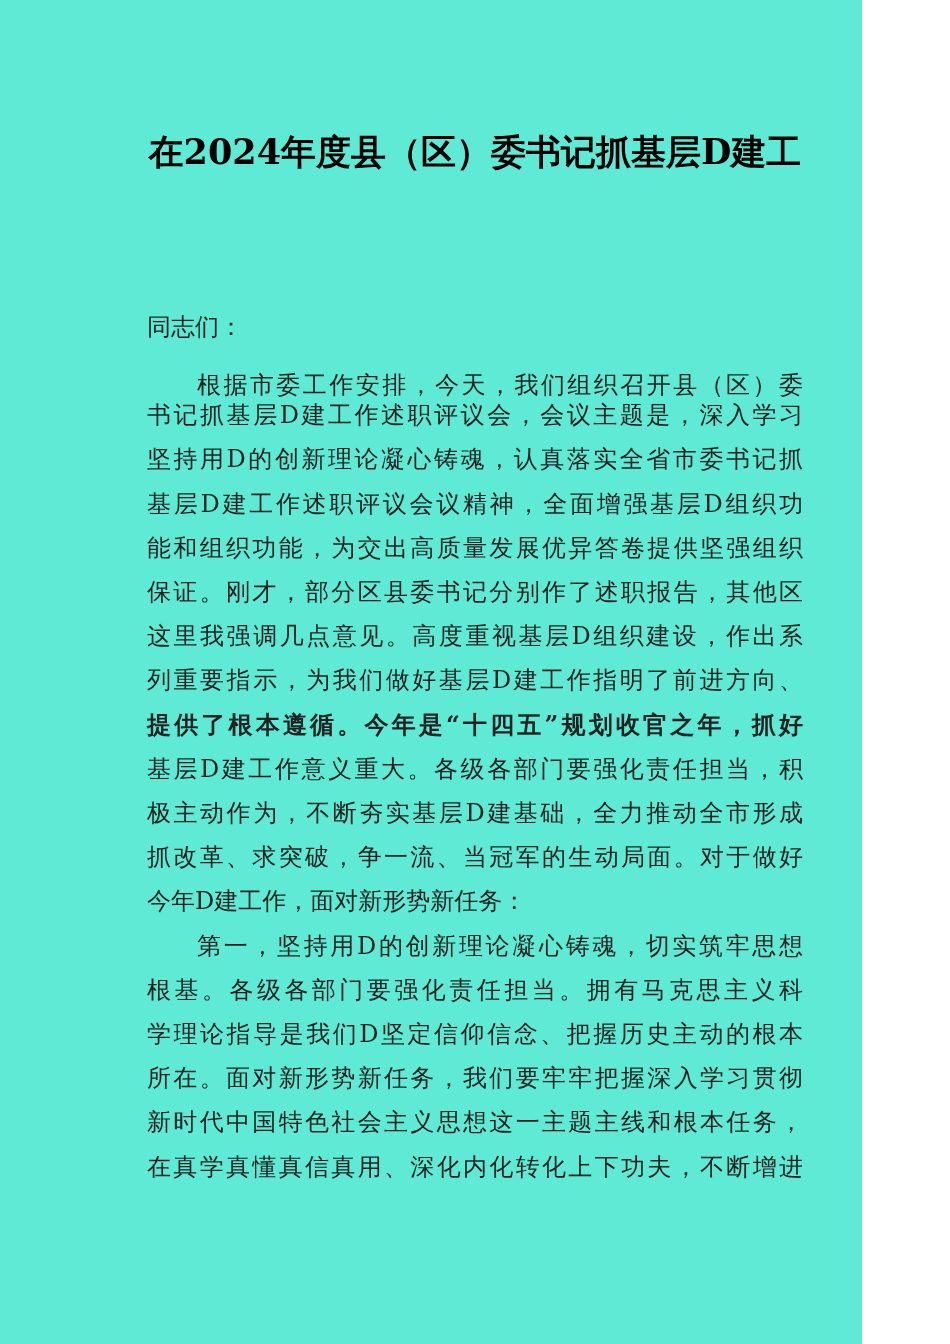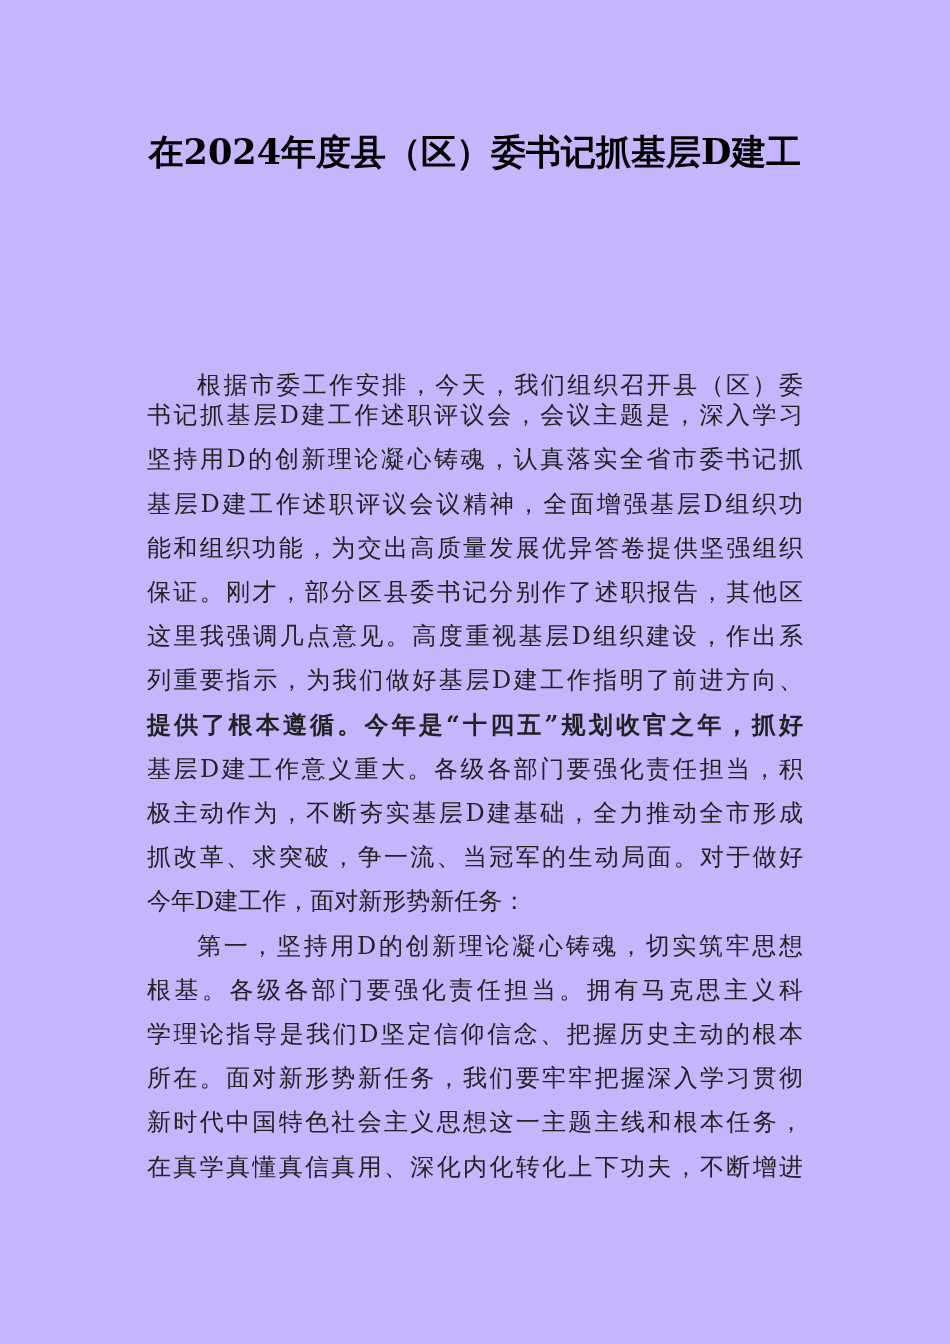--- a/index.html
+++ b/index.html
@@ -1,17 +1,17 @@
 <!DOCTYPE html>
 <html><head>
 <meta charset="utf-8">
 <style>
   html, body { margin: 0; padding: 0; background: #ffffff; }
   body { width: 950px; height: 1344px; position: relative; overflow: hidden; }
-  .page { position: absolute; left: 0; top: 0; width: 950px; height: 1344px; background: #c4b5fd; }
+  .page { position: absolute; left: 0; top: 0; width: 862px; height: 1344px; background: #5eead4; }
   .title-line {
     position: absolute; left: 140px; width: 670px; text-align: center;
     font-family: "DejaVu Serif", "Liberation Serif", serif;
     font-weight: bold; font-size: 35px; color: #000; line-height: 44px; white-space: nowrap;
   }
   .t1 { top: 130px; }
   .t2 { top: 195px; }
   .body-line {
     position: absolute; left: 147px; width: 656px; height: 44px;
     font-family: "DejaVu Serif", "Liberation Serif", serif;
@@ -22,20 +22,21 @@
   .body-line.last { text-align-last: left; }
   .body-line.indent { left: 197px; width: 606px; }
   .salutation { text-align-last: left; }
 </style>
 </head>
 <body>
 
 <div class="page">
   <div class="title-line t1">在2024年度县（区）委书记抓基层D建工</div>
 
+  <div class="body-line salutation" style="top:305px;">同志们：</div>
 
   <div id="body-container">
       <div class="body-line indent" style="top: 363px;">根据市委工作安排，今天，我们组织召开县（区）委</div>
       <div class="body-line" style="top: 393.2px;">书记抓基层D建工作述职评议会，会议主题是，深入学习</div>
       <div class="body-line" style="top: 437.4px;">坚持用D的创新理论凝心铸魂，认真落实全省市委书记抓</div>
       <div class="body-line" style="top: 481.6px;">基层D建工作述职评议会议精神，全面增强基层D组织功</div>
       <div class="body-line" style="top: 525.8px;">能和组织功能，为交出高质量发展优异答卷提供坚强组织</div>
       <div class="body-line" style="top: 570px;">保证。刚才，部分区县委书记分别作了述职报告，其他区</div>
       <div class="body-line" style="top: 614.2px;">这里我强调几点意见。高度重视基层D组织建设，作出系</div>
       <div class="body-line" style="top: 658.4px;">列重要指示，为我们做好基层D建工作指明了前进方向、</div>

